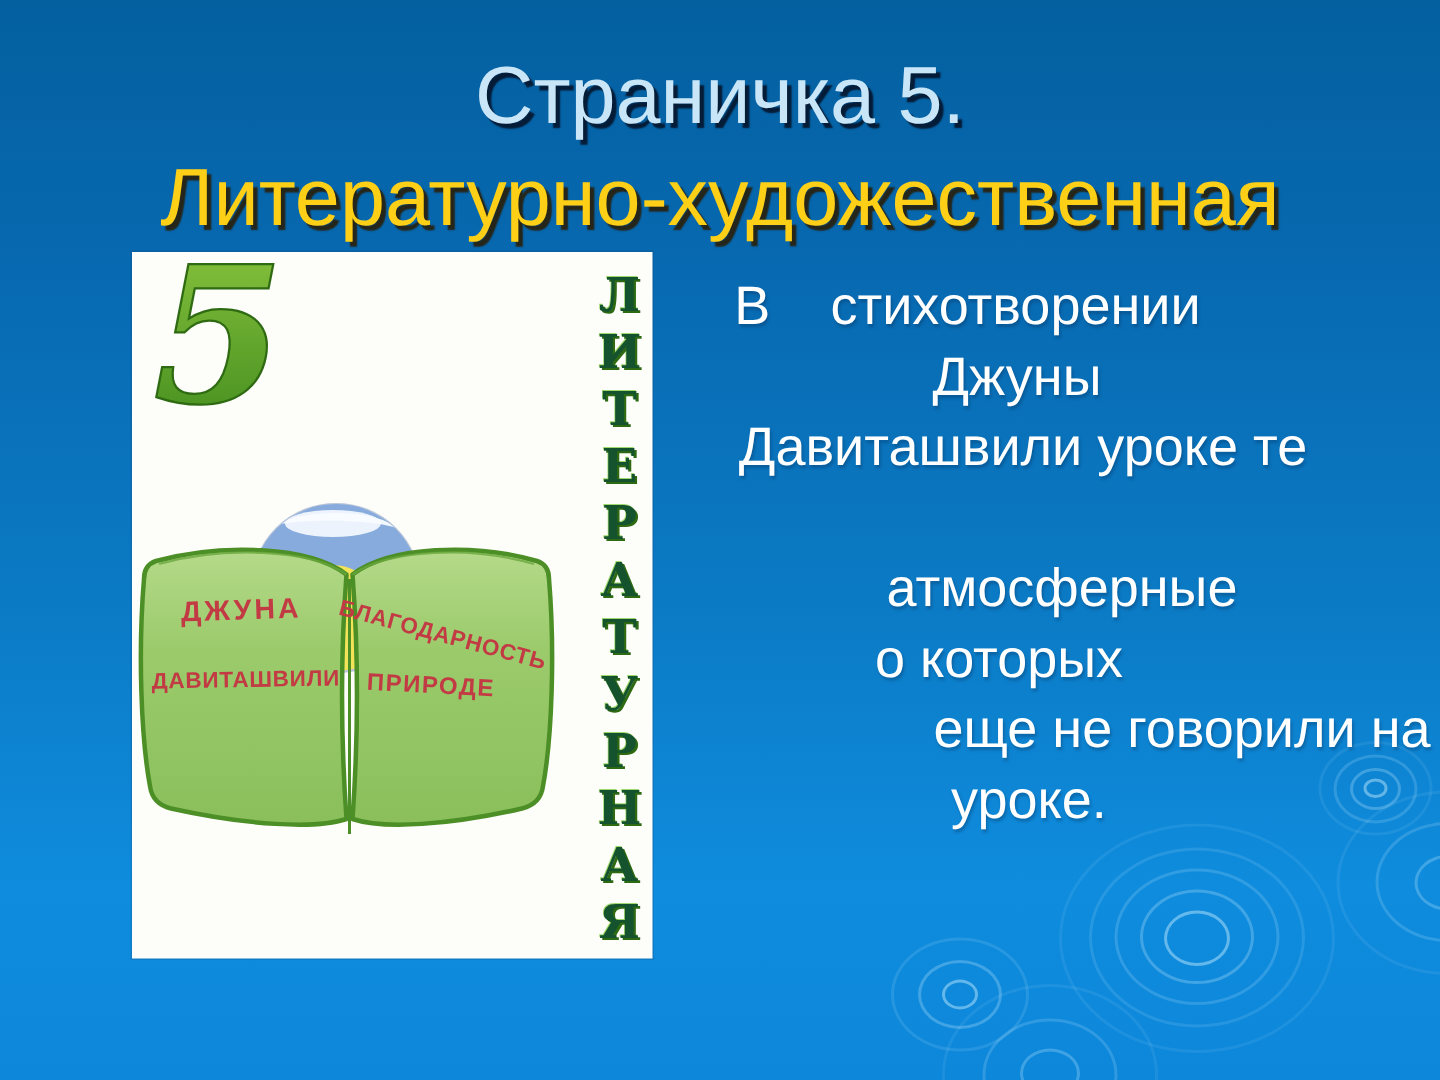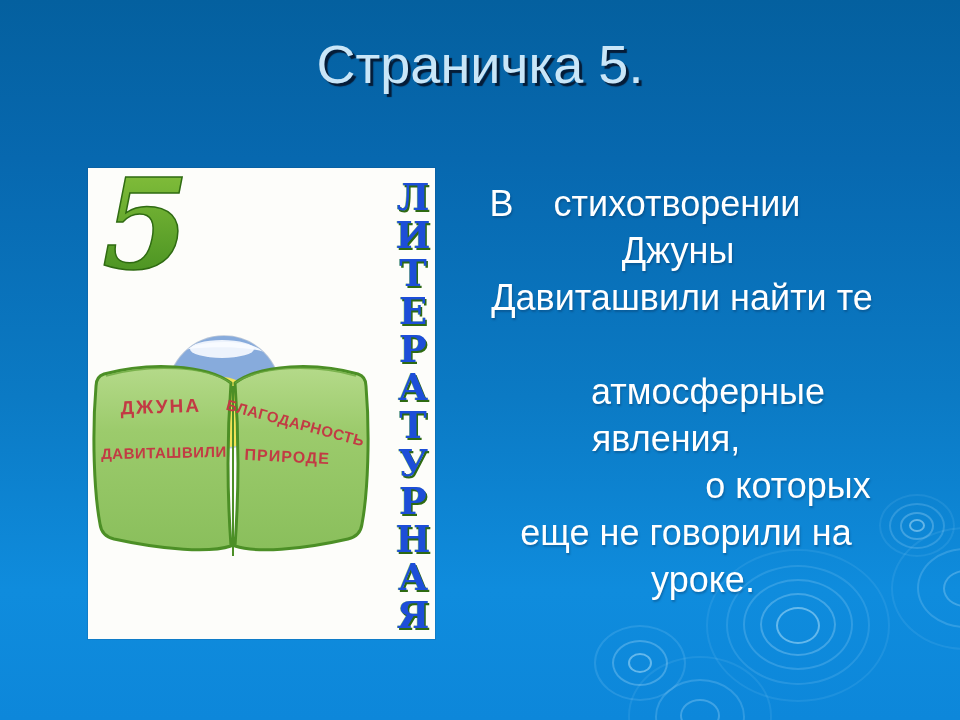--- a/index.html
+++ b/index.html
@@ -39,22 +39,22 @@
   .bl:nth-child(9){ transform:translateX(15px); }
 
   
   .illustration {
     position:absolute; left:88px; top:168px; width:347px; height:471px;
     background:#fdfdfa; box-shadow:0 0 0 1px rgba(20,60,110,.18);
   }
   .vertical-label {
     position:absolute; left:304px; top:10px; width:42px;
     font-family:"DejaVu Serif", serif; font-weight:bold;
-    font-size:37px; line-height:38px; text-align:center;
-    word-break:break-all; color:#1d4ed8;
+    font-size:31px; line-height:38px; text-align:center;
+    word-break:break-all; color:#14532d;
     text-shadow:1.5px 1.5px 0 #2e6a12, -0.5px -0.5px 0 #9ed86b;
   }
   .illustration svg { position:absolute; left:0; top:0; }
 
   
   .ring { position:absolute; border:2px solid; border-radius:50%; }
   .rs1 { border-color:rgba(205,240,255,.45); }
   .rs2 { border-color:rgba(195,235,255,.28); }
   .rs3 { border-color:rgba(185,230,255,.20); }
   .rs4 { border-color:rgba(180,228,255,.15); }
@@ -86,20 +86,21 @@
     <div class="ring rs3" style="left:655px;top:679px;width:90px;height:75px;"></div>
     <div class="ring rs5" style="left:628px;top:656px;width:144px;height:120px;"></div>
 
     <div class="ring rs2" style="left:943px;top:570px;width:44px;height:37px;"></div>
     <div class="ring rs3" style="left:917px;top:548px;width:96px;height:80px;"></div>
     <div class="ring rs5" style="left:891px;top:527px;width:148px;height:123px;"></div>
   </div>
 
   <div class="title">
     <div class="title-line1">Страничка 5.</div>
+    <div class="title-line2">Литературно-художественная</div>
   </div>
 
   <div class="illustration">
     <svg width="347" height="471" viewBox="0 0 347 471">
       <defs>
         <linearGradient id="g5" x1="0" y1="0" x2="0" y2="1">
           <stop offset="0" stop-color="#8cc63f"></stop>
           <stop offset="1" stop-color="#3f8a1d"></stop>
         </linearGradient>
         <linearGradient id="gp" x1="0" y1="0" x2="0" y2="1">
@@ -136,22 +137,21 @@
         <text x="199" y="294" text-anchor="middle" font-family="Liberation Sans, sans-serif" font-weight="bold" font-size="16" letter-spacing="1" fill="#c23b44" transform="rotate(3 199 294)">ПРИРОДЕ</text>
       </g>
     </svg>
 
     <div class="vertical-label">ЛИТЕРАТУРНАЯ</div>
   </div>
 
   <div class="body-text">
     <div class="bl">В    стихотворении</div>
     <div class="bl">Джуны</div>
-    <div class="bl">Давиташвили найти те</div>
+    <div class="bl">Давиташвили уроке те</div>
     <div class="bl"></div>
     <div class="bl">атмосферные</div>
-    <div class="bl">явления,</div>
     <div class="bl">о которых</div>
     <div class="bl">еще не говорили на</div>
     <div class="bl">уроке.</div>
   </div>
 
 </div>
 
 </body></html>

